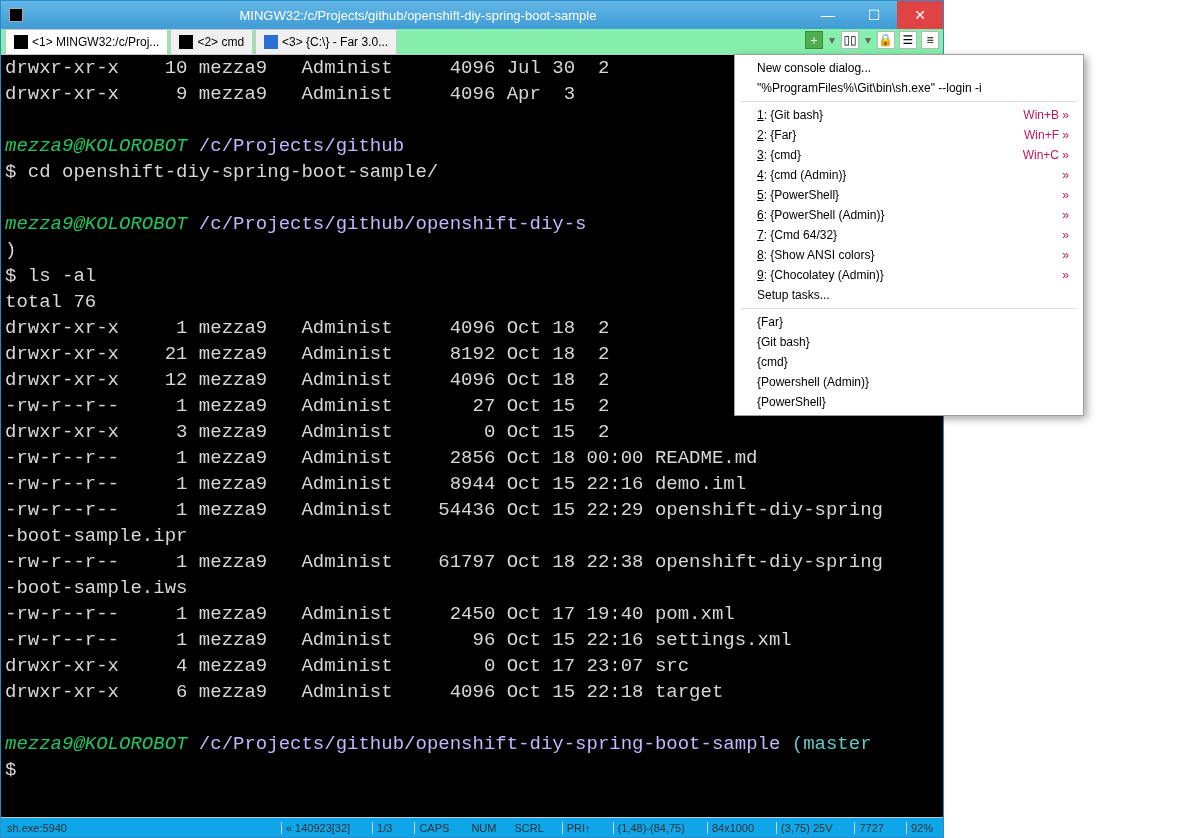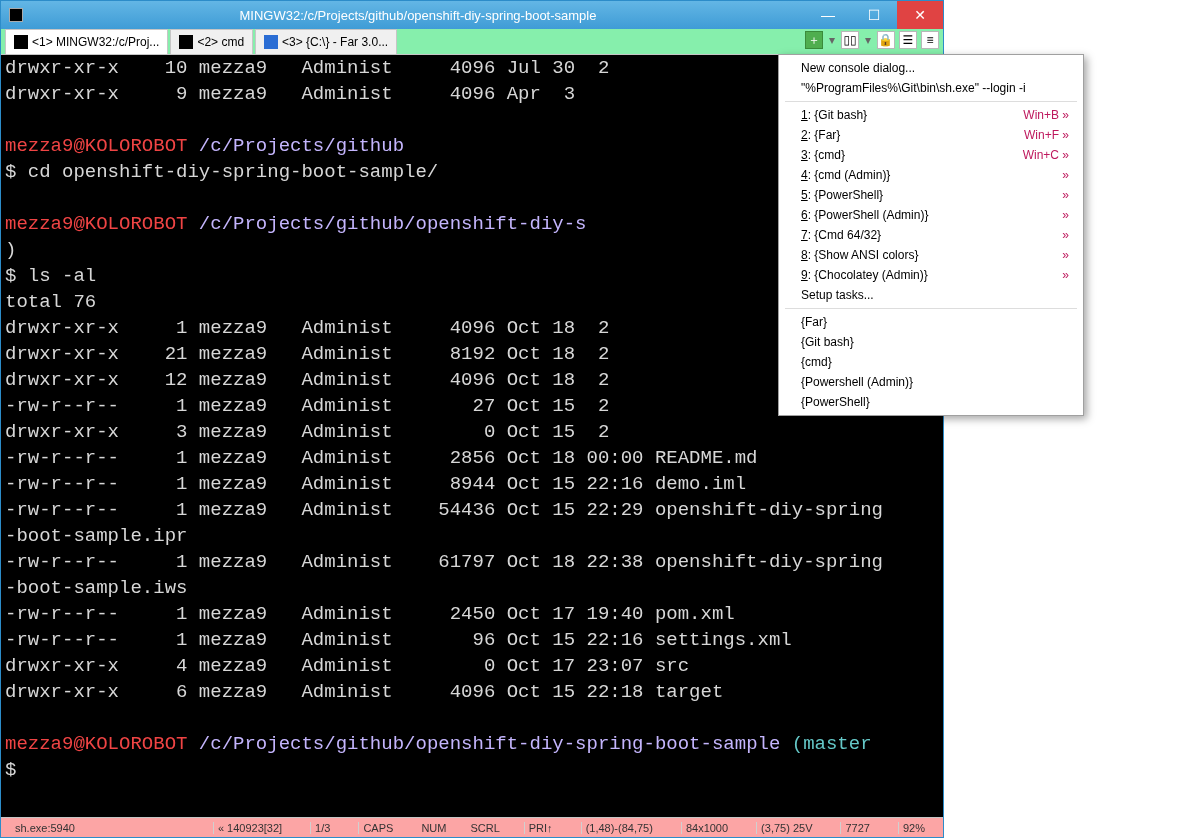--- a/index.html
+++ b/index.html
@@ -79,41 +79,41 @@
   flex:1;
   background:#000;
   color:#d7d7d7;
   font-family:"Consolas","Courier New",monospace;
   font-size:19px;
   line-height:26px;
   padding:0 4px;
   white-space:pre;
   overflow:hidden;
 }
-.g { color:#ef4444; }
+.g { color:#22c55e;font-style:italic; }
 .y { color:#c4b5fd; }
 .c { color:#65c8c8; }
 .statusbar {
   height:20px;
-  background:#fca5a5;
+  background:#0ea5e9;
   border-top:1px solid #c6c6c6;
   display:flex;
   align-items:center;
   font-size:11px;
-  padding:0 14px;
-  gap:24px;
+  padding:0 6px;
+  gap:18px;
   color:#333;
 }
 .statusbar .spacer{flex:1;}
 .statusbar .seg{ padding:0 4px; border-left:1px solid #d0d0d0;}
 .menu-popup {
   position:absolute;
   top:54px;
   right:108px;
-  width:306px;
+  width:350px;
   background:#fff;
   border:1px solid #a0a0a0;
   box-shadow:3px 3px 8px rgba(0,0,0,0.35);
   font-size:12px;
   z-index:50;
   padding:3px 2px;
 }
 .menu-popup .mi {
   display:flex;
   padding:3px 12px 3px 20px;

